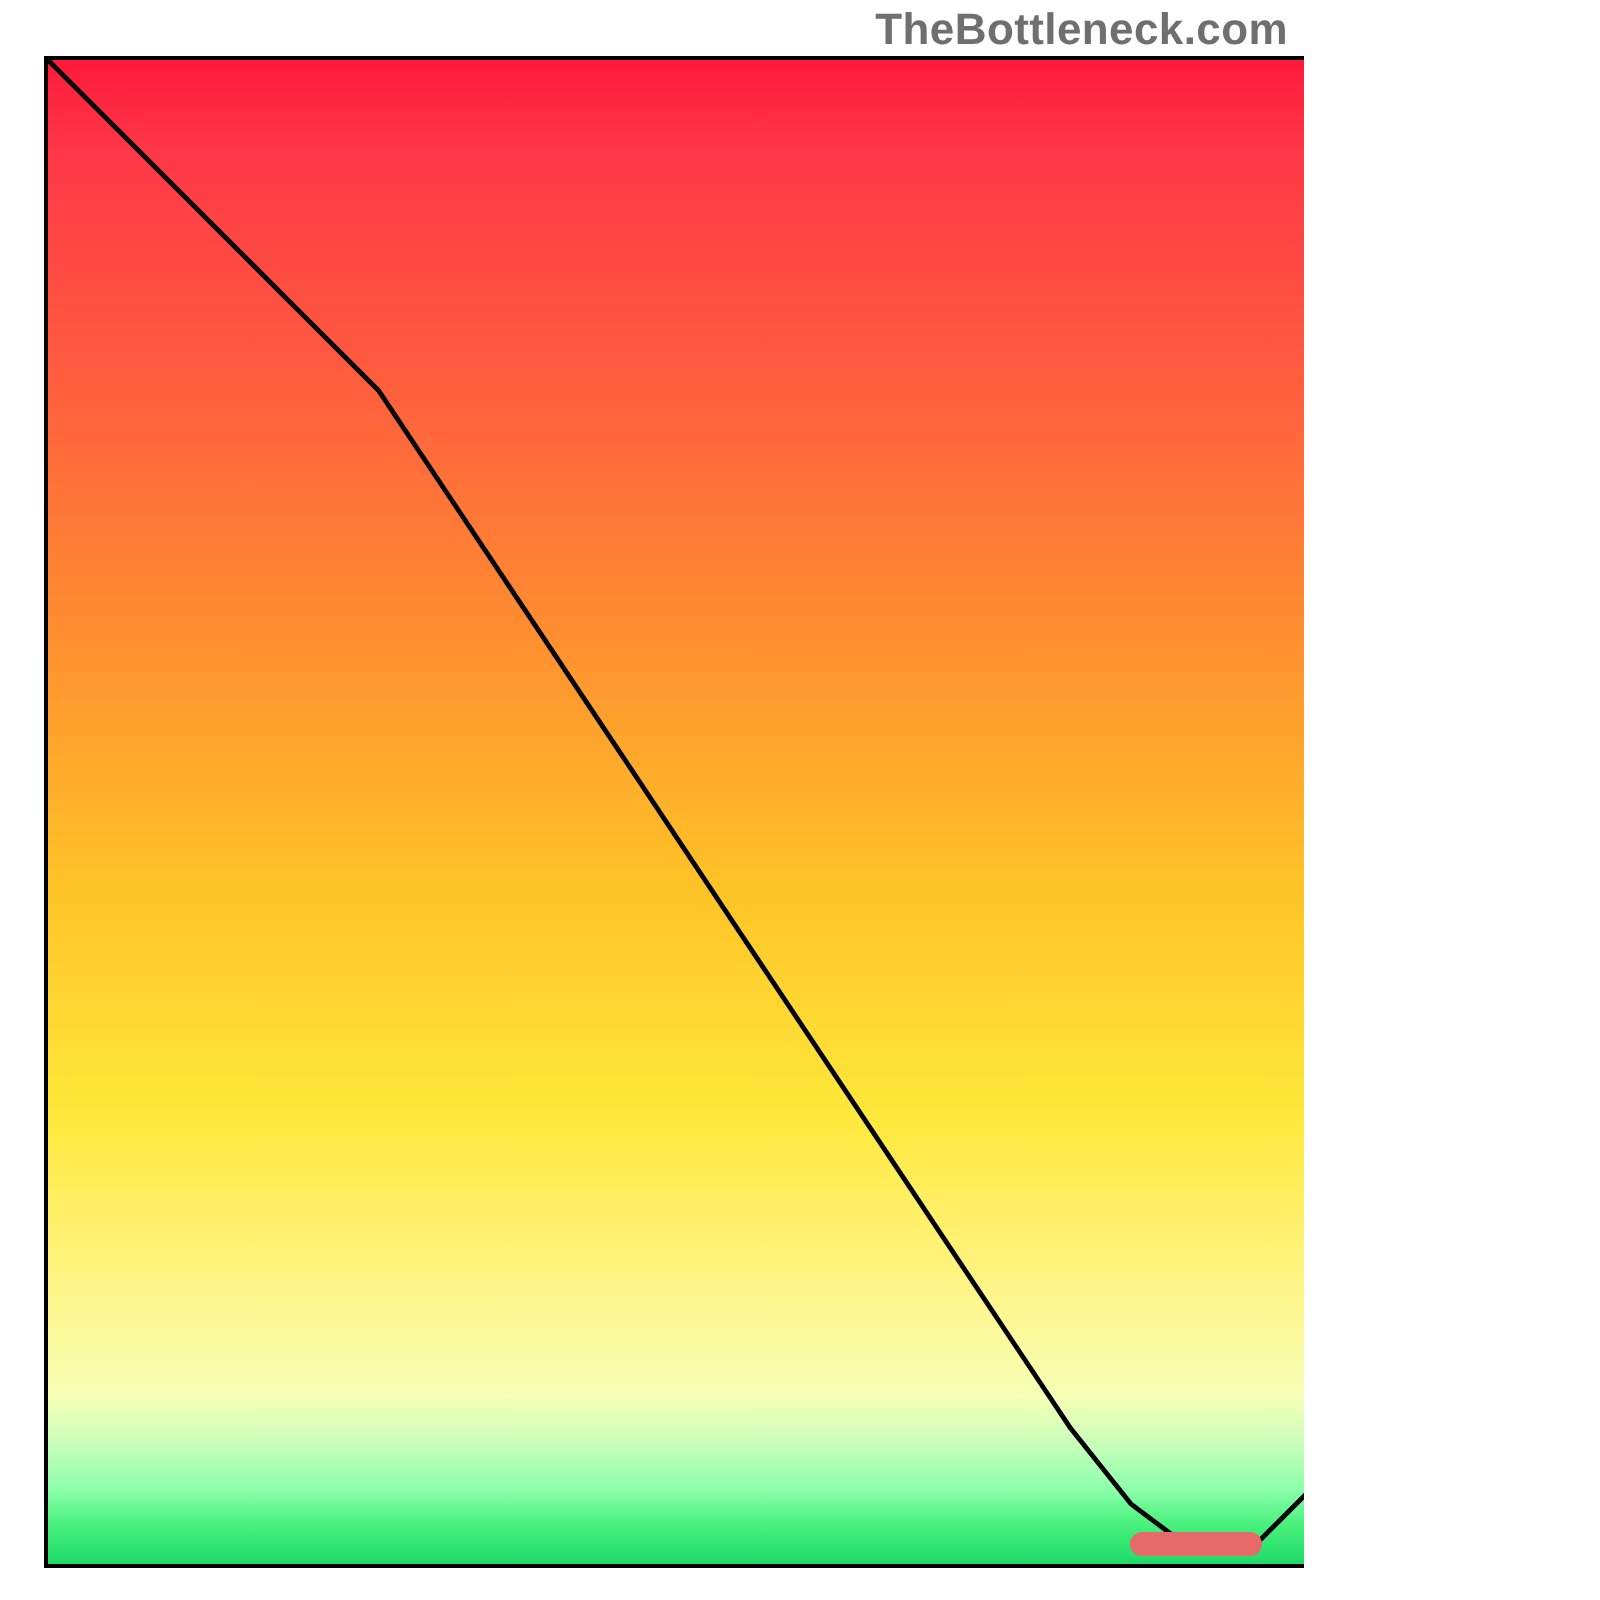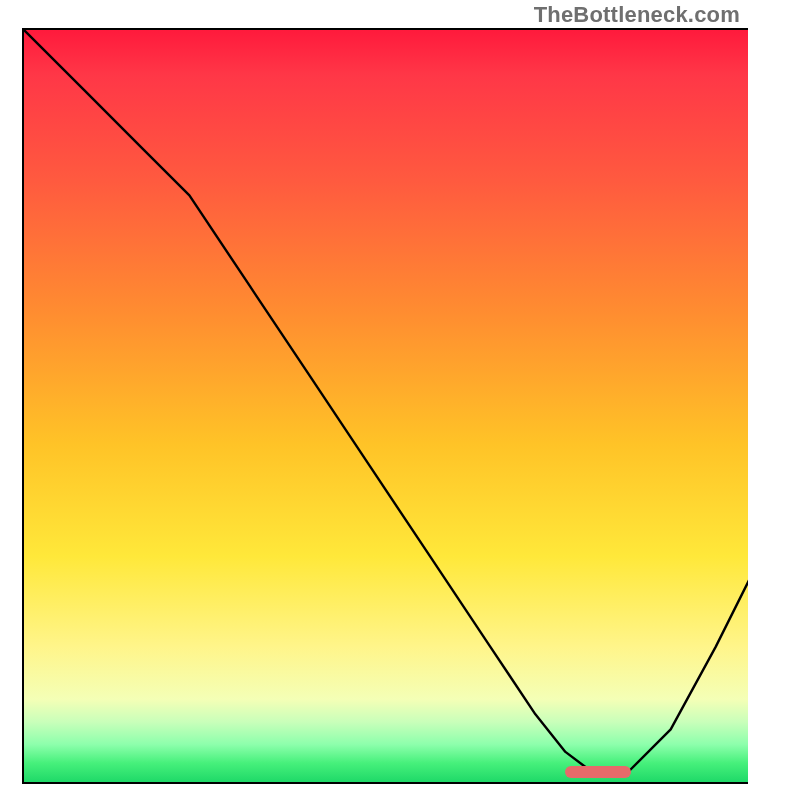--- a/index.html
+++ b/index.html
@@ -5,21 +5,21 @@
   html, body {
     margin: 0;
     padding: 0;
     width: 800px;
     height: 800px;
     background: #ffffff;
     font-family: Arial, Helvetica, sans-serif;
   }
   .stage {
     position: relative;
-    width: 748px;
+    width: 652px;
     height: 800px;
     overflow: hidden;
   }
   .watermark {
     position: absolute;
     top: 2px;
     right: 8px;
     font-size: 22px;
     font-weight: bold;
     color: #6f6f6f;

